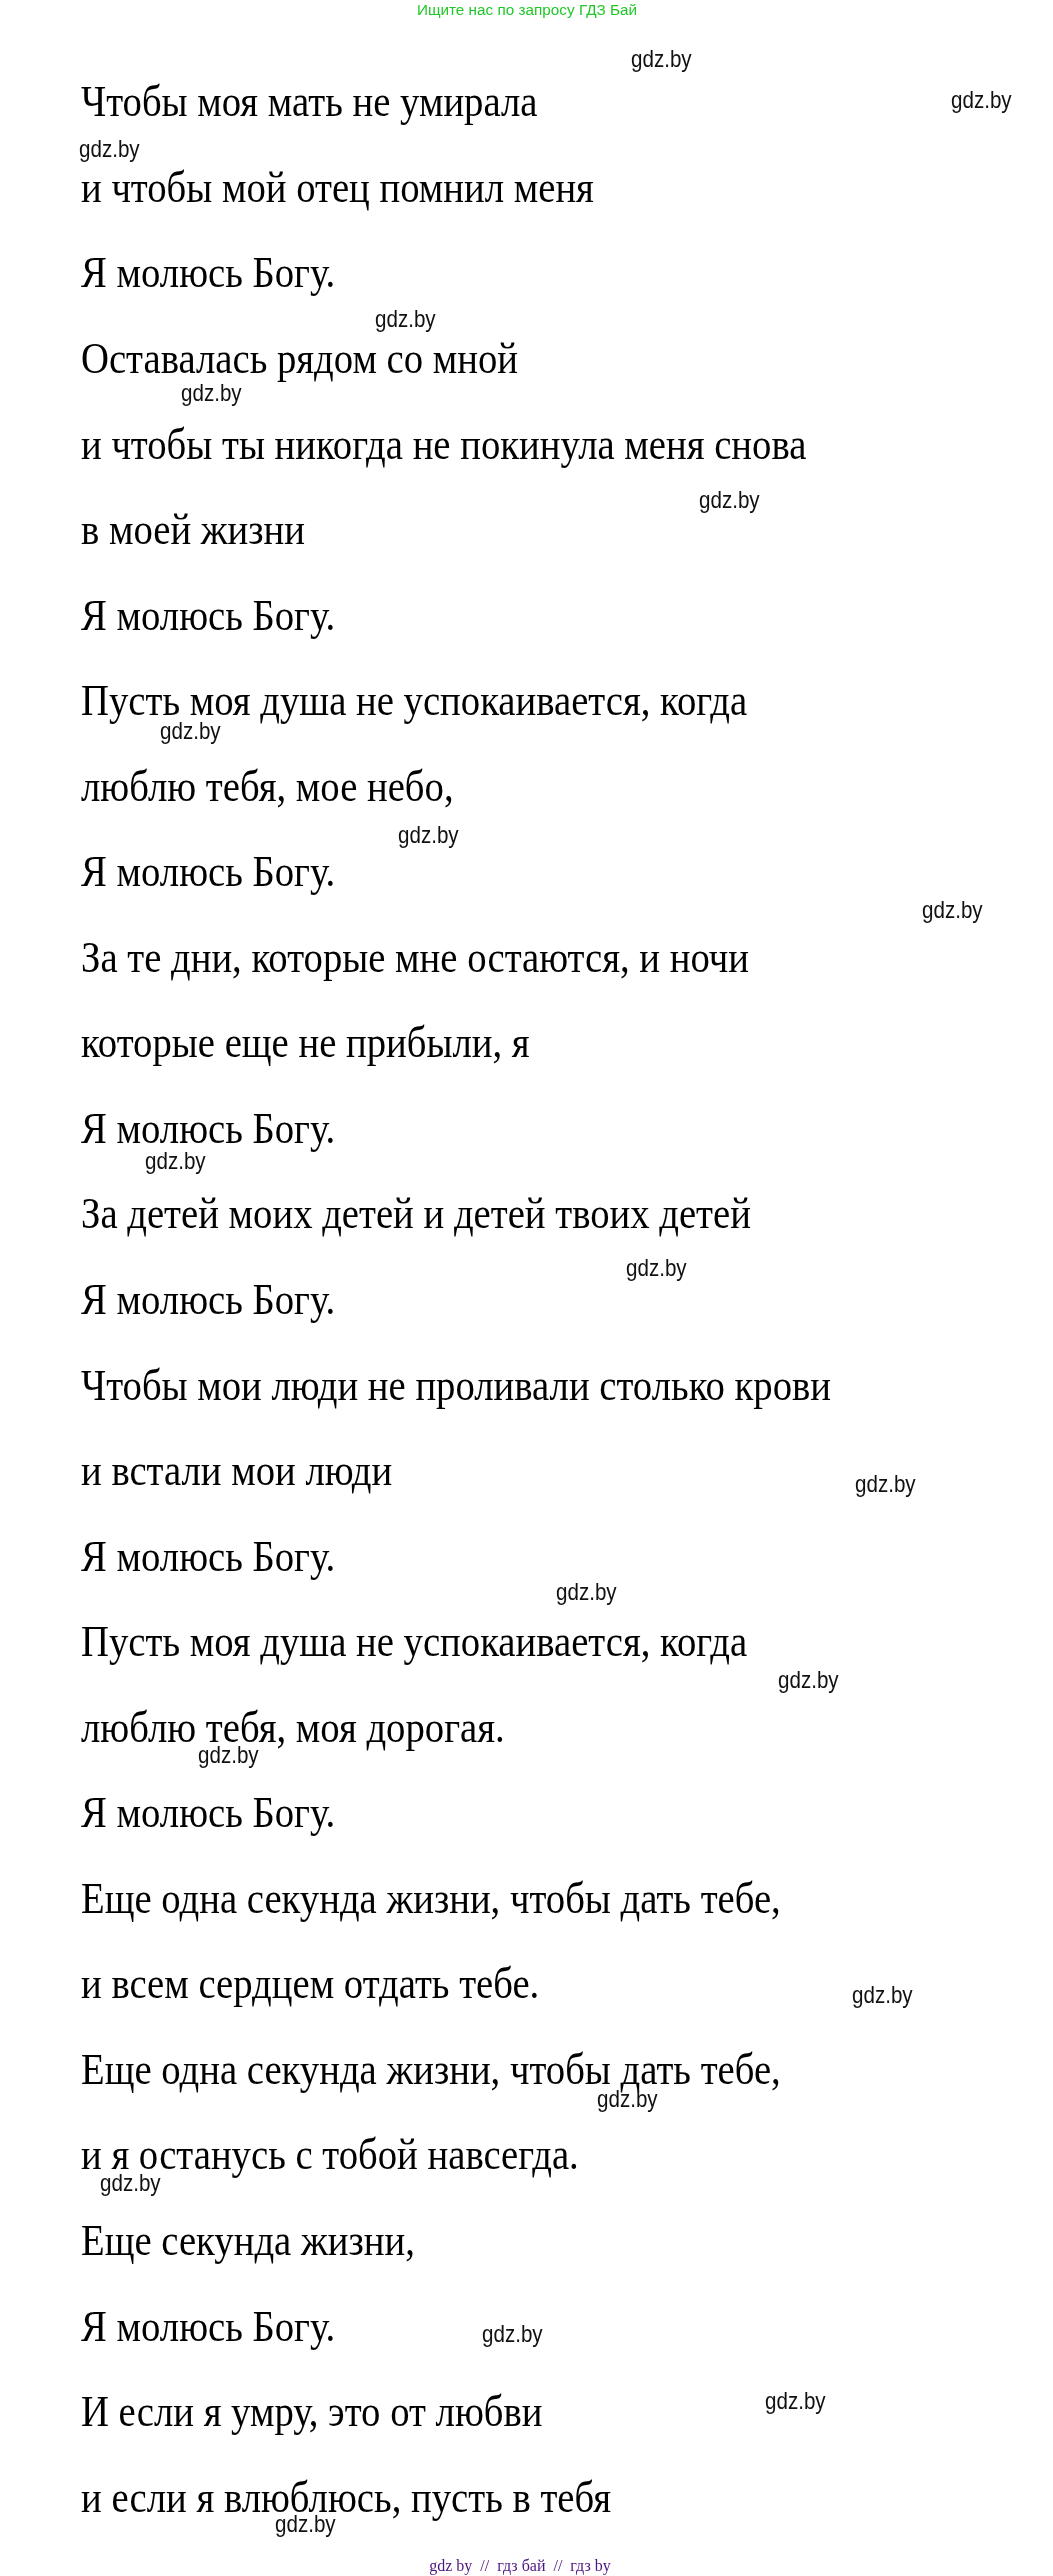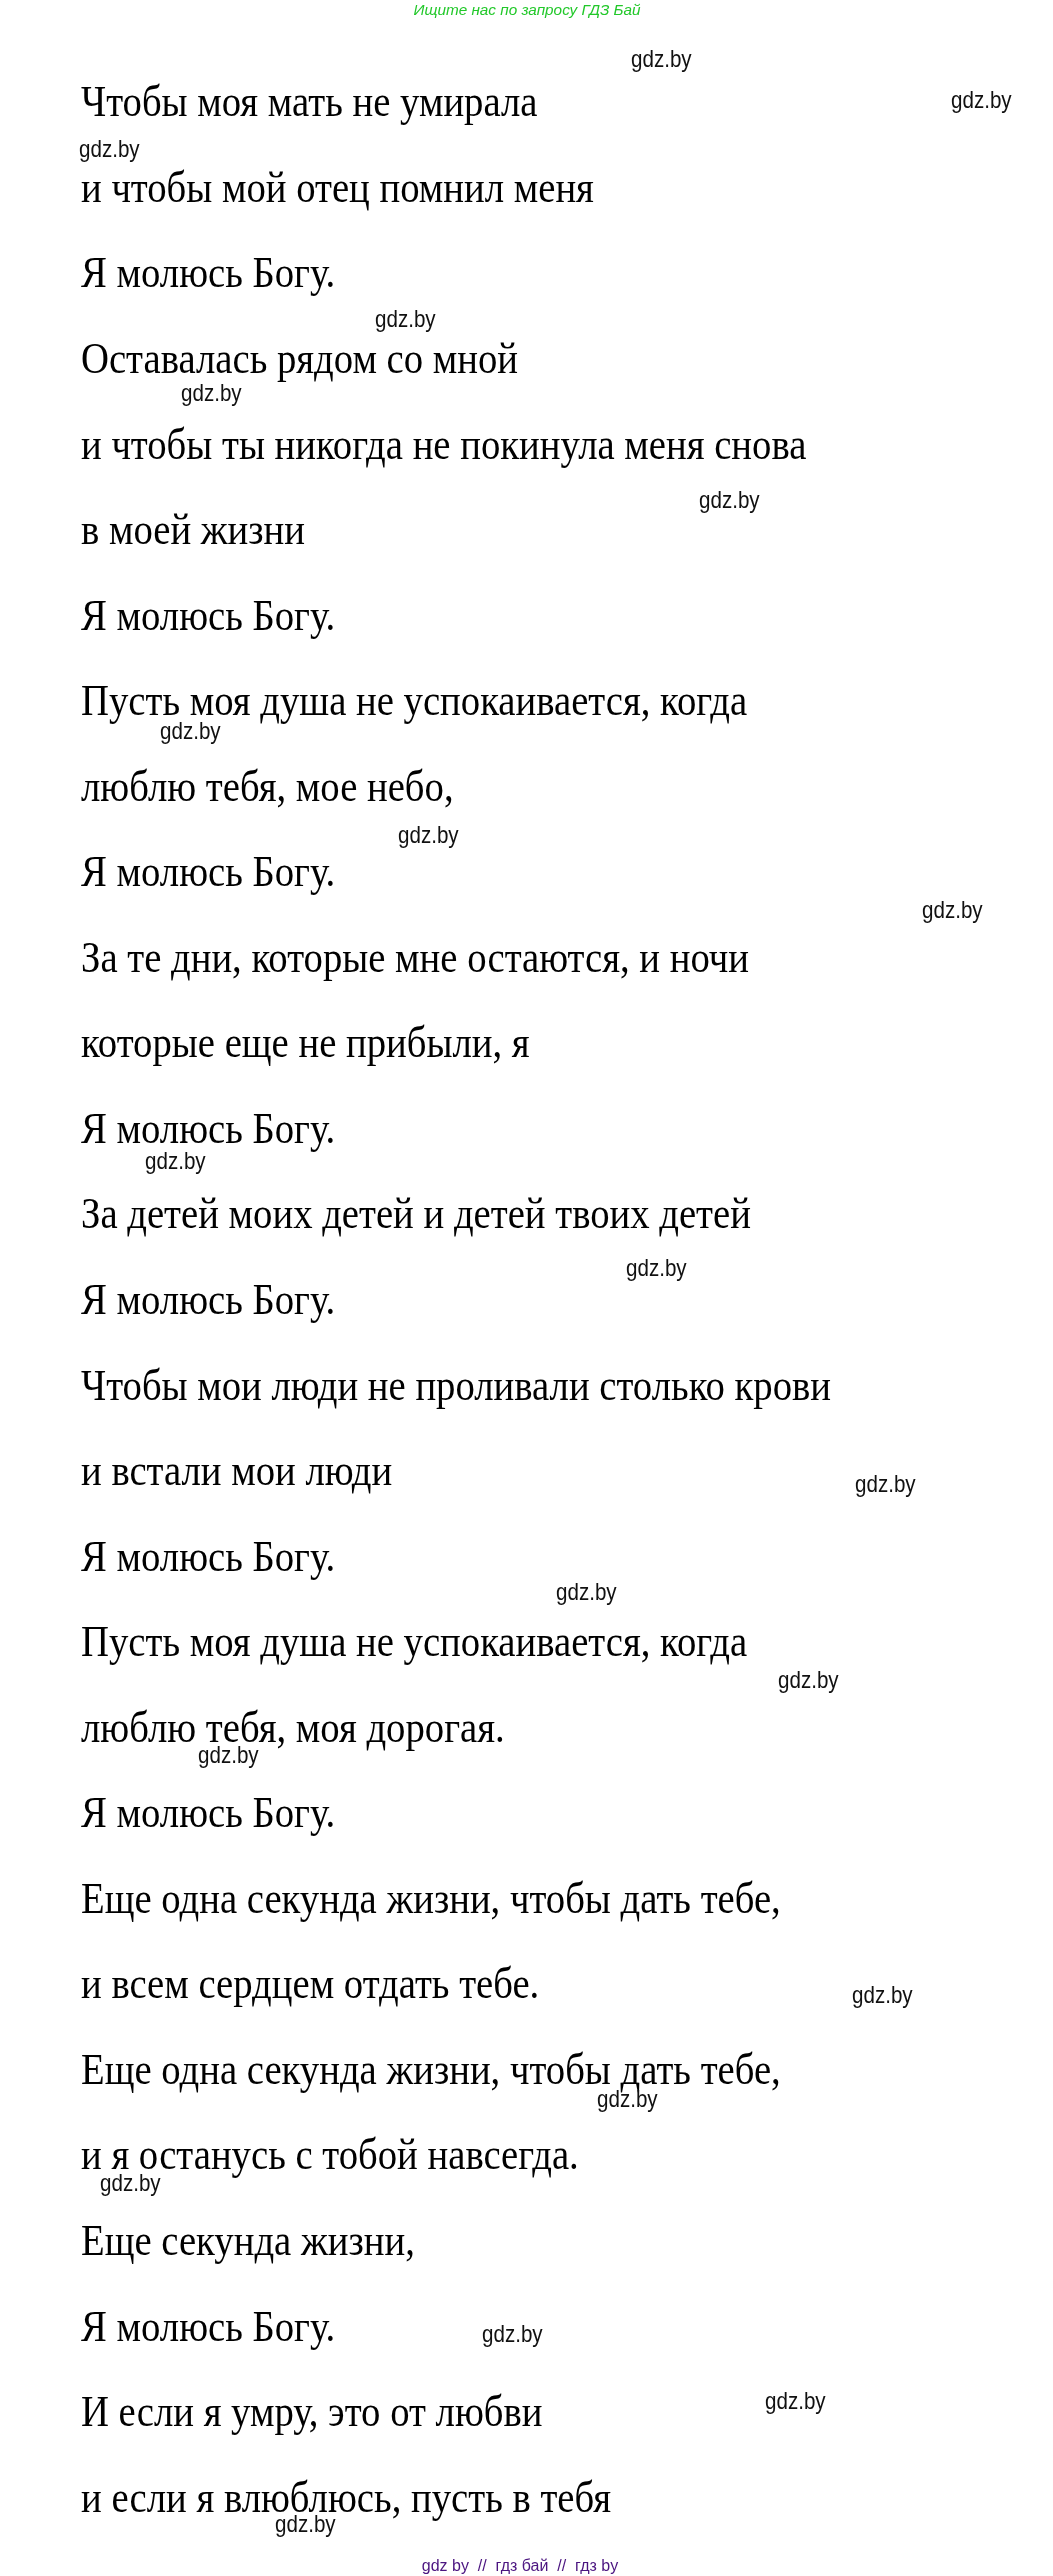--- a/index.html
+++ b/index.html
@@ -1,35 +1,35 @@
 <!DOCTYPE html>
 <html style="font-size:13px"><head>
 <meta charset="utf-8">
 <style>
   html, body { margin:0; padding:0; background:#ffffff; }
   body { width:1054px; height:2576px; position:relative; overflow:hidden; }
   .banner {
     position:absolute; left:0; top:0; width:1054px; height:19.4px;
     text-align:center; font-family:"Liberation Sans", sans-serif;
-    font-size:15.3px; line-height:19.4px; color:#22c82a;font-style:italic;
+    font-size:15.3px; line-height:19.4px; color:#22c82a;
   }
   .line {
     position:absolute; left:81px;
     font-family:"Liberation Serif", serif; font-size:45px; line-height:48px;
     color:#000; white-space:nowrap;
     transform:scaleX(0.86); transform-origin:left top;
   }
   .wm {
     position:absolute; font-family:"Liberation Sans", sans-serif;
     font-size:23.4px; line-height:26px; color:#111;
     transform:scaleX(0.88); transform-origin:left top; white-space:nowrap;
   }
   .footer {
     position:absolute; left:0; top:2556px; width:1040px; height:19.4px;
-    text-align:center; font-family:Liberation Sans, sans-serif;
+    text-align:center; font-family:Liberation Serif, serif;
     font-size:16px; line-height:19.4px; color:#4b1580; white-space:pre;
   }
 </style>
 </head>
 <body>
 
 <div class="banner">Ищите нас по запросу ГДЗ Бай</div>
 
 <div id="lines">
     <div class="line" style="top: 77px;">Чтобы моя мать не умирала</div>

